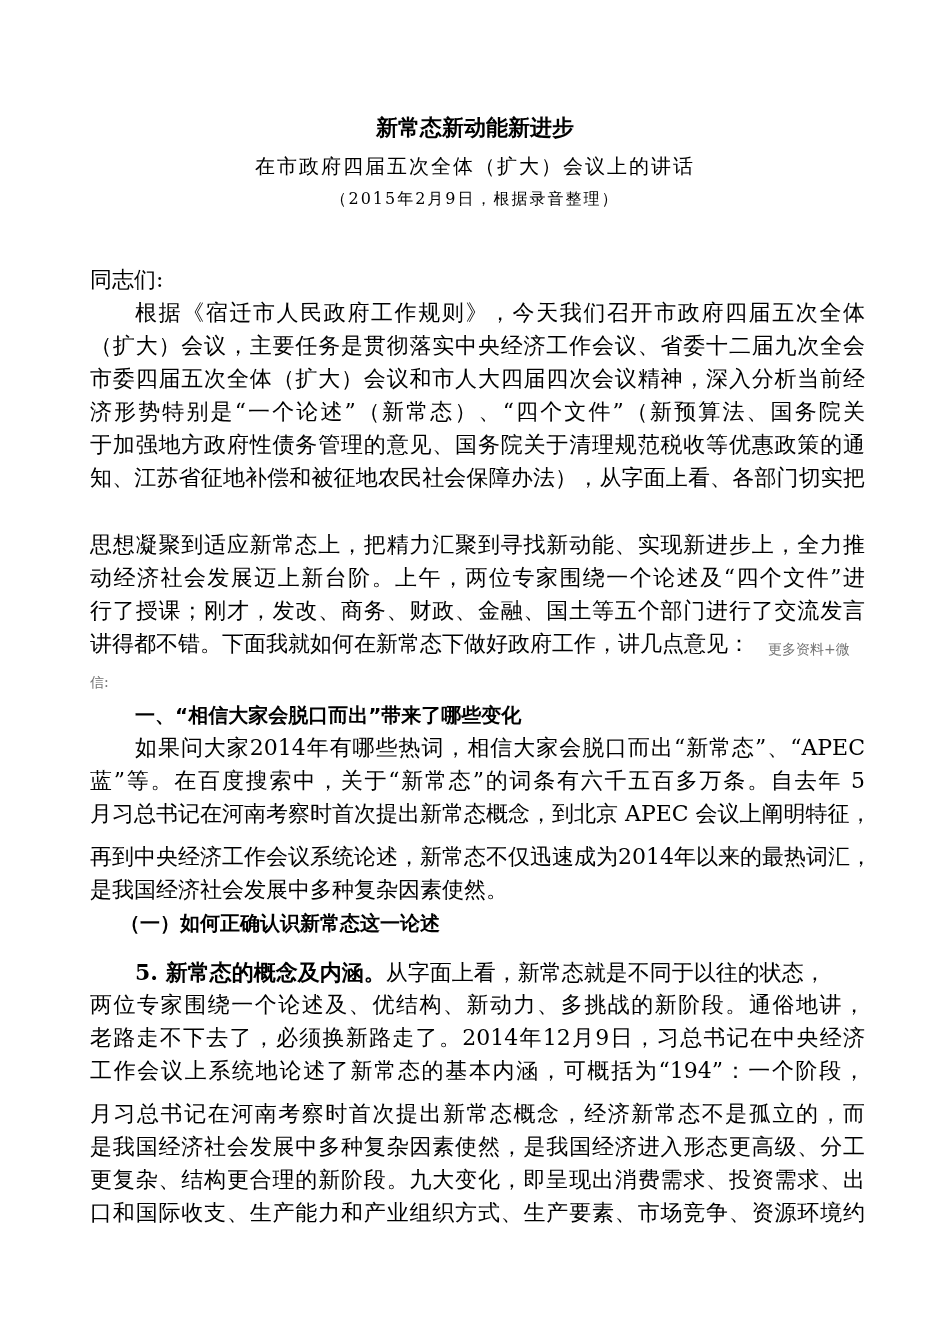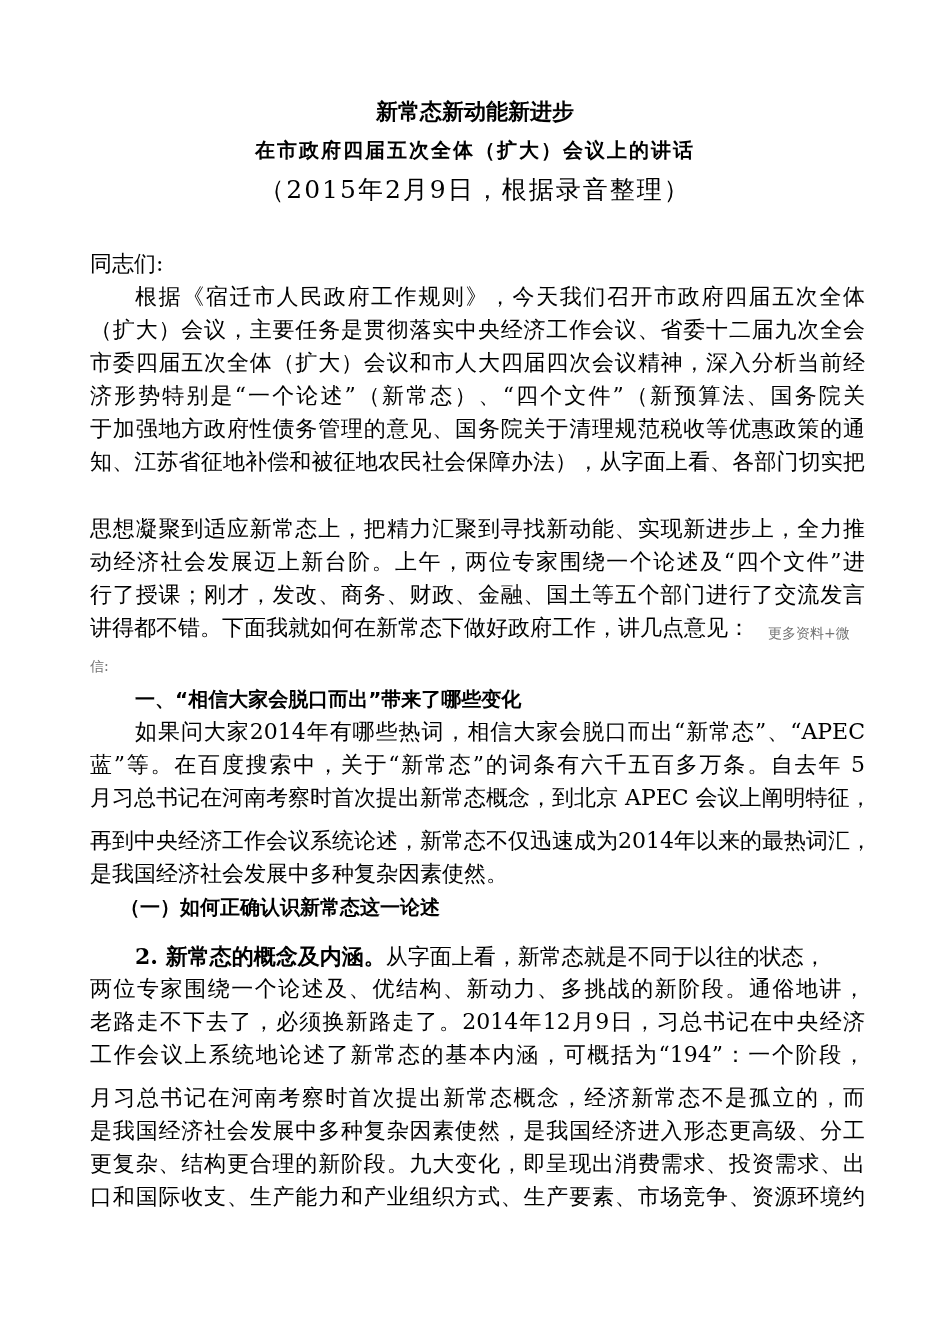--- a/index.html
+++ b/index.html
@@ -1,24 +1,24 @@
 <!DOCTYPE html>
 <html><head>
 <meta charset="utf-8">
 <style>
   html, body { margin: 0; padding: 0; background: #ffffff; }
   body { width: 950px; height: 1344px; position: relative; overflow: hidden;
          font-family: "DejaVu Serif", "Liberation Serif", serif; color: #000; }
-  .page { position: absolute; left: 0; top: 0; width: 950px; height: 980px; }
+  .page { position: absolute; left: 0; top: 16px; width: 950px; height: 980px; }
   .title { position: absolute; left: 0; width: 950px; text-align: center; top: 97px;
            font-size: 22px; font-weight: bold; letter-spacing: 0px; }
   .subtitle { position: absolute; left: 0; width: 950px; text-align: center; top: 137px;
-              font-size: 20px; letter-spacing: 2px; font-weight: bold; }
+              font-size: 20px; letter-spacing: 2px; }
   .dateline { position: absolute; left: 0; width: 950px; text-align: center; top: 173px;
-              font-size: 25px; letter-spacing: 2px; }
+              font-size: 16px; letter-spacing: 2px; }
   .line { position: absolute; left: 90px; width: 775px; font-size: 22px; white-space: nowrap;
           text-align: justify; text-align-last: justify; line-height: 28px; }
   .noj { text-align-last: left; }
   .indent { left: 135px; width: 730px; }
   .gray { color: #737373; font-size: 14px; letter-spacing: 0; }
   .h1 { font-family: "DejaVu Sans", "Liberation Sans", sans-serif; font-weight: bold; font-size: 20px; }
   .h2 { font-weight: bold; font-size: 20px; }
   b.lead { font-weight: bold; }
 </style>
 </head>
@@ -48,21 +48,21 @@
 
   <div class="line indent" style="top:718px">如果问大家2014年有哪些热词，相信大家会脱口而出“新常态”、“APEC</div>
   <div class="line" style="top:751px">蓝”等。在百度搜索中，关于“新常态”的词条有六千五百多万条。自去年 5</div>
   <div class="line" style="top:784px">月习总书记在河南考察时首次提出新常态概念，到北京 APEC 会议上阐明特征，</div>
   <div class="line" style="top:827px">再到中央经济工作会议系统论述，新常态不仅迅速成为2014年以来的最热词汇，</div>
   <div class="line noj" style="top:860px">是我国经济社会发展中多种复杂因素使然。</div>
 
   <div class="line noj h2" style="top:893px; left:120px">（一）如何正确认识新常态这一论述</div>
 
   <div class="line noj" style="top:942px; left:135px; width:730px">
-    <b class="lead">2. 新常态的概念及内涵。</b><span>从字面上看，新常态就是不同于以往的状态，</span>
+    <b class="lead">5. 新常态的概念及内涵。</b><span>从字面上看，新常态就是不同于以往的状态，</span>
   </div>
   <div class="line" style="top:975px">两位专家围绕一个论述及、优结构、新动力、多挑战的新阶段。通俗地讲，</div>
   <div class="line" style="top:1008px">老路走不下去了，必须换新路走了。2014年12月9日，习总书记在中央经济</div>
   <div class="line" style="top:1041px">工作会议上系统地论述了新常态的基本内涵，可概括为“194”：一个阶段，</div>
   <div class="line" style="top:1084px">月习总书记在河南考察时首次提出新常态概念，经济新常态不是孤立的，而</div>
   <div class="line" style="top:1117px">是我国经济社会发展中多种复杂因素使然，是我国经济进入形态更高级、分工</div>
   <div class="line" style="top:1150px">更复杂、结构更合理的新阶段。九大变化，即呈现出消费需求、投资需求、出</div>
   <div class="line" style="top:1183px">口和国际收支、生产能力和产业组织方式、生产要素、市场竞争、资源环境约</div>
 </div>
 

